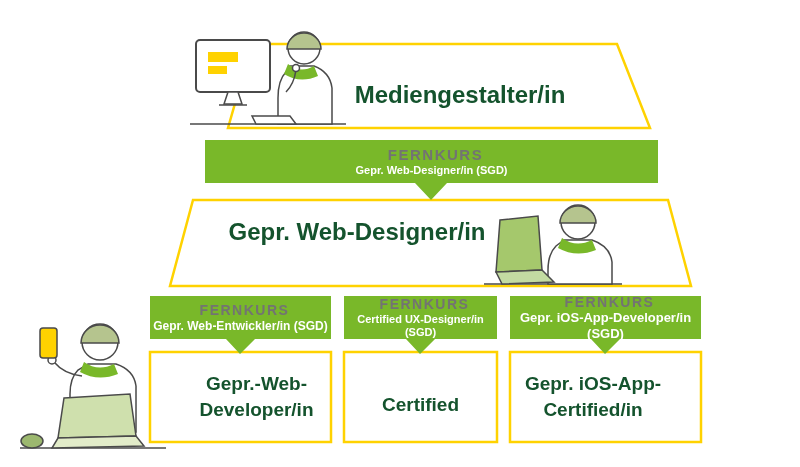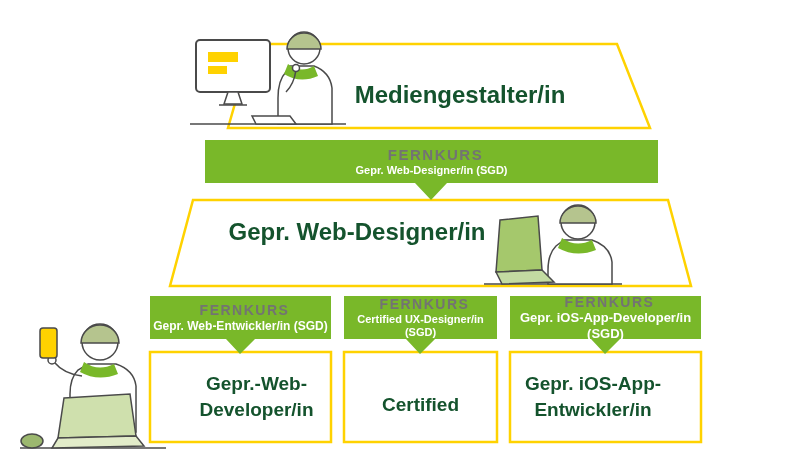--- a/index.html
+++ b/index.html
@@ -66,21 +66,21 @@
 
   <div class="txt heading" style="left:166px;top:352px;width:181px;height:90px;font-size:19px;line-height:26px;">
     <div>Gepr.-Web-</div>
     <div>Developer/in</div>
   </div>
   <div class="txt heading" style="left:344px;top:352px;width:153px;height:106px;font-size:19px;line-height:26px;">
     <div>Certified</div>
   </div>
   <div class="txt heading" style="left:510px;top:352px;width:166px;height:90px;font-size:19px;line-height:26px;">
     <div>Gepr. iOS-App-</div>
-    <div>Entwickler/in</div>
+    <div>Certified/in</div>
   </div>
 
   <svg class="illus" style="left:186px;top:14px;" width="165" height="118" viewBox="0 0 165 118">
     <line x1="4" y1="110" x2="160" y2="110" stroke="#4a4a4a" stroke-width="1.5"></line>
     <path d="M100,58 Q92,66 92,84 L92,110 L146,110 L146,74 Q144,58 128,52 L104,52 Z" fill="#ffffff" stroke="#4a4a4a" stroke-width="1.5"></path>
     <path d="M102,50 Q114,60 128,52 L132,62 Q114,70 98,60 Z" fill="#79b829"></path>
     <circle cx="118" cy="34" r="16" fill="#ffffff" stroke="#4a4a4a" stroke-width="1.5"></circle>
     <path d="M101,35 A17,16 0 0 1 135,35 Z" fill="#b5c48e" stroke="#4a4a4a" stroke-width="1.5"></path>
     <path d="M100,78 Q108,70 110,56" fill="none" stroke="#4a4a4a" stroke-width="1.5"></path>
     <circle cx="110" cy="54" r="3.5" fill="#ffffff" stroke="#4a4a4a" stroke-width="1.5"></circle>

